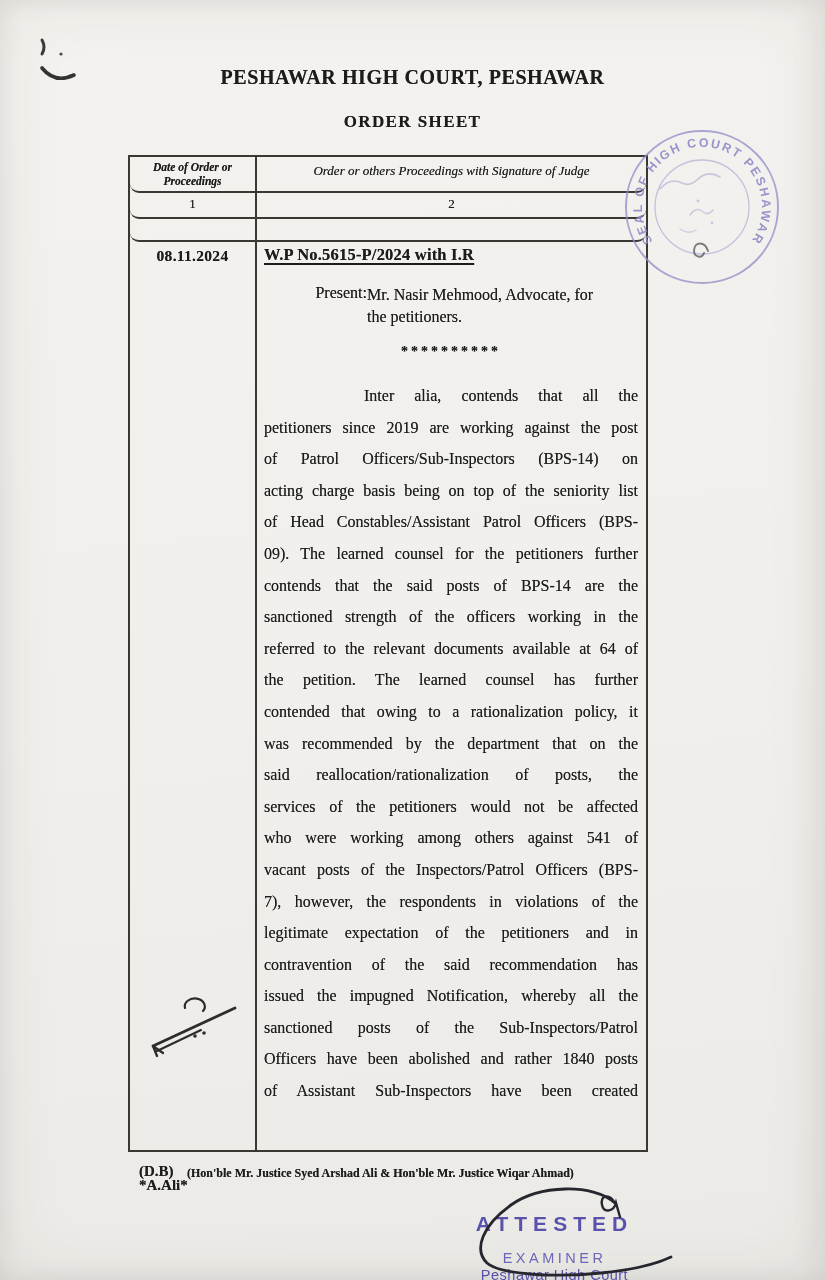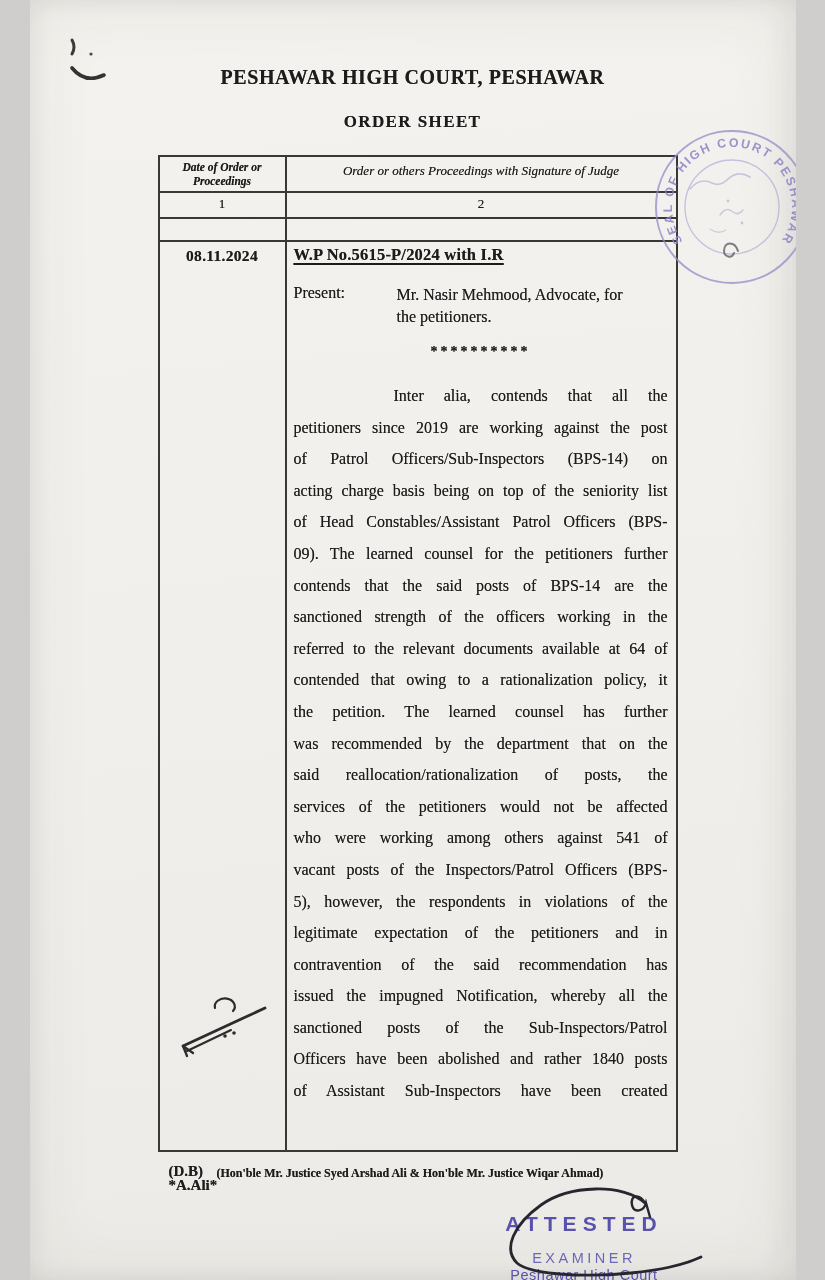--- a/index.html
+++ b/index.html
@@ -1,52 +1,52 @@
 <!DOCTYPE html>
 <html><head>
 <meta charset="utf-8">
 <style>
   * { margin:0; padding:0; box-sizing:border-box; }
   html,body { background:#cfcecc; }
   body { font-family:"Liberation Serif","DejaVu Serif",serif; }
 
   .page{
-    position:relative; width:766px; height:1280px; margin:0 auto;
+    position:relative; width:825px; height:1280px; margin:0 auto;
     background:linear-gradient(175deg,#f3f2ee 0%,#f0efeb 55%,#ebeae6 100%);
     overflow:hidden; color:#1c1c1c;
     box-shadow:inset 0 0 70px rgba(60,55,45,.07), inset -12px 0 26px rgba(60,55,45,.06), inset 8px 0 18px rgba(60,55,45,.04);
   }
   .scan-text{ text-shadow:0 0 .45px rgba(25,25,25,.65); }
 
   .doc-title{ position:absolute; top:66px; left:0; width:100%; text-align:center;
     font-size:20px; font-weight:700; letter-spacing:.6px; }
   .doc-subtitle{ position:absolute; top:112px; left:0; width:100%; text-align:center;
     font-size:17px; font-weight:700; letter-spacing:1.4px; }
 
   .order-table{ position:absolute; left:128px; top:155px; width:520px; height:997px;
     border:2px solid #3a3833; display:flex; flex-direction:column; }
-  .t-row{ display:flex; border-bottom:2px solid #3a3833; }
+  .t-row{ display:flex; border-bottom:2px solid #3a3833;border-radius:9px; }
   .t-row.body-row{ border-bottom:none; flex:1; }
   .cell-1{ width:127px; flex:none; border-right:2px solid #3a3833; }
   .cell-2{ flex:1; min-width:0; }
   .header-row{ height:36px; }
   .header-row .cell-1{ font-size:11.5px; font-weight:700; font-style:italic; text-align:center; line-height:13.5px; padding-top:4px; }
   .header-row .cell-2{ font-size:13px; font-weight:400; font-style:italic; text-align:center; padding-top:6px; }
   .number-row{ height:26px; font-size:13px; }
   .number-row .cell-1,.number-row .cell-2{ text-align:center; padding-top:3px; }
   .spacer-row{ height:23px; }
 
   .date-cell{ position:relative; padding-top:5px; text-align:center;
     font-weight:700; font-size:15.5px; letter-spacing:.3px; }
   .order-cell{ padding:3px 8px 0 7px; }
 
   .case-title{ font-size:16.5px; font-weight:700; letter-spacing:.2px;
     text-decoration:underline; text-underline-offset:3px; text-decoration-thickness:1.5px; margin-bottom:19px; }
   .present-block{ display:flex; font-size:16px; margin-bottom:16px; }
-  .present-label{ width:103px; flex:none; }
+  .present-label{ width:103px; flex:none;text-align:right; }
   .present-value{ line-height:22px; }
   .separator{ text-align:center; font-size:14px; font-weight:700; letter-spacing:3px; margin-bottom:20px; }
 
   .order-body{ font-size:16px; line-height:31.6px; }
   .body-line{ text-align:justify; text-align-last:justify; height:31.6px; }
   .body-line:first-child{ padding-left:100px; }
 
   .footer-left{ position:absolute; left:139px; top:1164px; font-size:15px; font-weight:700; line-height:14px; }
   .judges{ position:absolute; left:187px; top:1166px; font-size:12px; font-weight:700; }
 
@@ -106,28 +106,28 @@
 
         <div class="body-line">Inter alia, contends that all the</div>
             <div class="body-line">petitioners since 2019 are working against the post</div>
             <div class="body-line">of Patrol Officers/Sub-Inspectors (BPS-14) on</div>
             <div class="body-line">acting charge basis being on top of the seniority list</div>
             <div class="body-line">of Head Constables/Assistant Patrol Officers (BPS-</div>
             <div class="body-line">09). The learned counsel for the petitioners further</div>
             <div class="body-line">contends that the said posts of BPS-14 are the</div>
             <div class="body-line">sanctioned strength of the officers working in the</div>
             <div class="body-line">referred to the relevant documents available at 64 of</div>
+            <div class="body-line">the petition. The learned counsel has further</div>
             <div class="body-line">contended that owing to a rationalization policy, it</div>
-            <div class="body-line">the petition. The learned counsel has further</div>
             <div class="body-line">was recommended by the department that on the</div>
             <div class="body-line">said reallocation/rationalization of posts, the</div>
             <div class="body-line">services of the petitioners would not be affected</div>
             <div class="body-line">who were working among others against 541 of</div>
             <div class="body-line">vacant posts of the Inspectors/Patrol Officers (BPS-</div>
-            <div class="body-line">5), however, the respondents in violations of the</div>
+            <div class="body-line">7), however, the respondents in violations of the</div>
             <div class="body-line">legitimate expectation of the petitioners and in</div>
             <div class="body-line">contravention of the said recommendation has</div>
             <div class="body-line">issued the impugned Notification, whereby all the</div>
             <div class="body-line">sanctioned posts of the Sub-Inspectors/Patrol</div>
             <div class="body-line">Officers have been abolished and rather 1840 posts</div>
             <div class="body-line">of Assistant Sub-Inspectors have been created</div>
           </div>
       </div>
     </div>
   </div>

